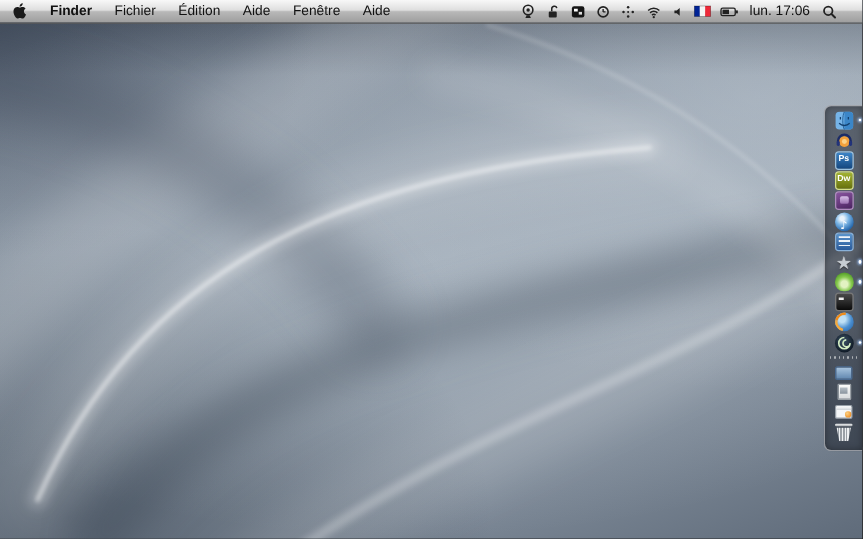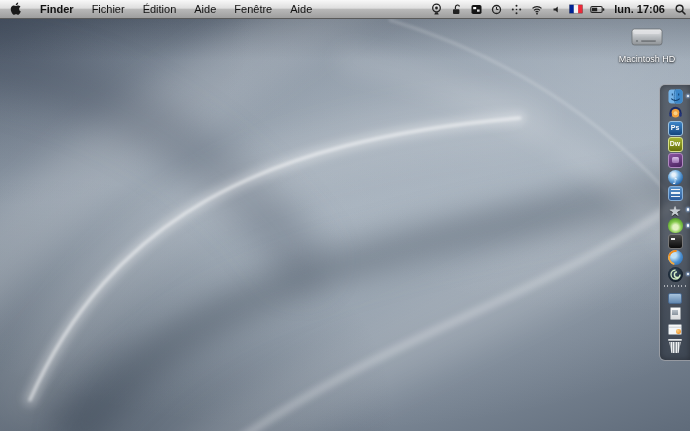--- a/index.html
+++ b/index.html
@@ -22,21 +22,21 @@
   
   .menubar{position:absolute;top:0;left:0;right:0;height:19px;
     background:linear-gradient(180deg,#f8f8f8 0%,#dedede 45%,#b8b8b8 52%,#9e9e9e 100%);
     border-bottom:1px solid #5a5a5a;
     display:flex;align-items:center;justify-content:space-between;
     font-size:11px;color:#111;z-index:5;}
   .menus{display:flex;height:100%;}
   .apple{padding:0 9px 0 10px;display:flex;align-items:center;height:100%;}
   .menu-item{padding:0 9px;height:100%;display:flex;align-items:center;}
   .menu-item.bold{font-weight:bold;}
-  .status{display:flex;align-items:center;height:100%;gap:7px;padding-right:3px;font-weight:bold;}
+  .status{display:flex;align-items:center;height:100%;gap:7px;padding-right:20px;}
   .sicon{display:flex;align-items:center;height:100%;}
   .clock{font-size:11px;color:#111;padding:0 2px;}
 
   
   .hd-icon{position:absolute;top:26px;right:10px;width:66px;text-align:center;z-index:3;}
   .hd-label{margin-top:2px;font-size:9px;color:#fff;
             text-shadow:0 1px 2px rgba(0,0,0,.85),0 0 2px rgba(0,0,0,.6);}
 
   
   .dock{position:absolute;top:84px;right:0;width:31px;height:277px;
@@ -204,36 +204,20 @@
       <span class="clock">lun. 17:06</span>
       <span class="sicon">
         <svg width="13" height="13" viewBox="0 0 13 13">
           <circle cx="5.6" cy="5.6" r="3.4" fill="none" stroke="#222" stroke-width="1.4"></circle>
           <line x1="8.2" y1="8.2" x2="11" y2="11" stroke="#222" stroke-width="1.6" stroke-linecap="round"></line>
         </svg>
       </span>
     </div>
   </div>
 
-  <div class="hd-icon">
-    <svg width="34" height="22" viewBox="0 0 34 22">
-      <defs>
-        <linearGradient id="hdg" x1="0" y1="0" x2="0" y2="1">
-          <stop offset="0" stop-color="#ecedee"></stop>
-            <stop offset="0.5" stop-color="#b8bcc0"></stop>
-            <stop offset="1" stop-color="#8e9296"></stop>
-        </linearGradient>
-      </defs>
-      <rect x="2" y="3" width="30" height="16" rx="2.5" fill="url(#hdg)" stroke="#63676b" stroke-width="0.7"></rect>
-      <rect x="4" y="5" width="26" height="3" rx="1.5" fill="#dfe1e3" opacity="0.85"></rect>
-      <circle cx="7" cy="15" r="1.1" fill="#74787c"></circle>
-      <rect x="11" y="14.2" width="15" height="1.7" rx="0.8" fill="#74787c"></rect>
-    </svg>
-    <div class="hd-label">Macintosh HD</div>
-  </div>
 
   <div class="dock">
 
     <div class="drow">
       <svg class="dicon" viewBox="0 0 16 16" width="15" height="15">
         <rect x="0.5" y="0.5" width="15" height="15" rx="3.2" fill="#76b4e8"></rect>
         <path d="M8 0.5 h4.3 a3.2 3.2 0 0 1 3.2 3.2 v8.6 a3.2 3.2 0 0 1 -3.2 3.2 H8 z" fill="#3b86c8"></path>
         <path d="M8 0.5 C6.2 3 6.2 13 8 15.5" stroke="#1d5c96" stroke-width="0.8" fill="none"></path>
         <path d="M3.5 10.3 C6 12.8 10 12.8 12.5 10.3" stroke="#123f6e" stroke-width="1.1" fill="none"></path>
         <line x1="4.6" y1="4.8" x2="4.6" y2="7" stroke="#123f6e" stroke-width="1.1"></line>

